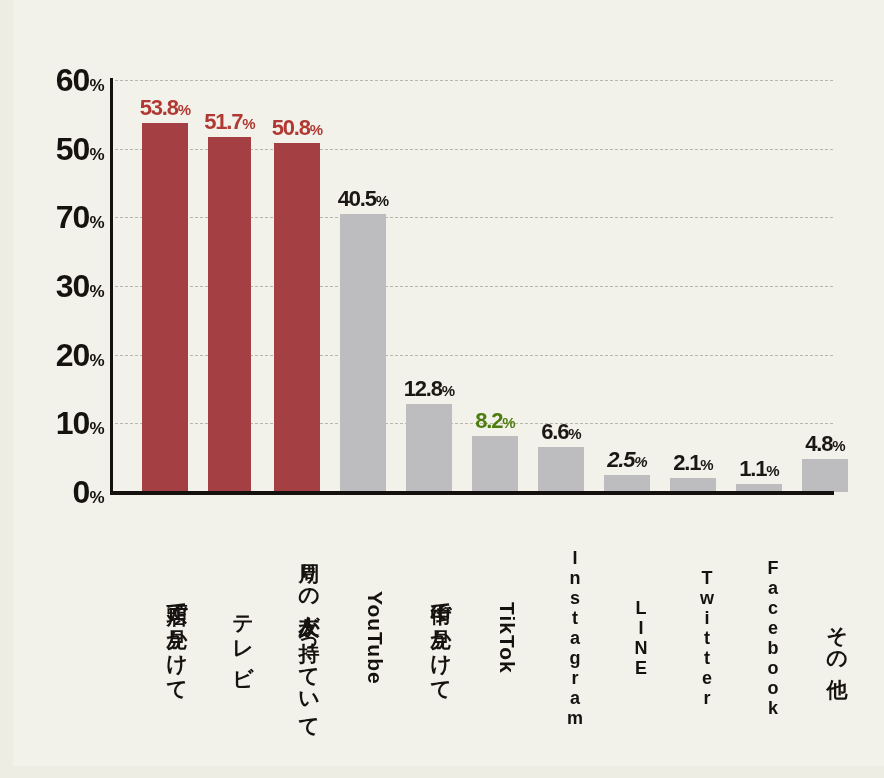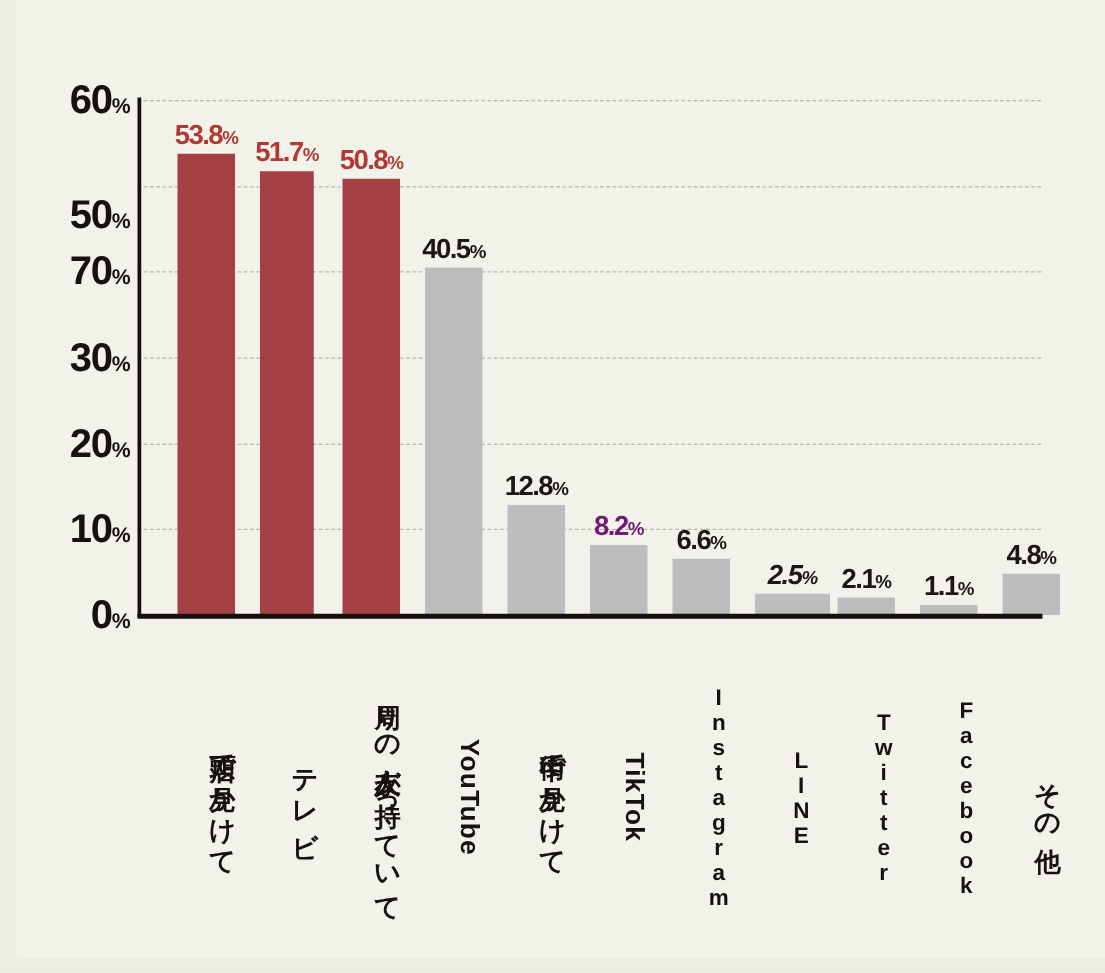--- a/index.html
+++ b/index.html
@@ -156,21 +156,21 @@
 
   <div id="panel-edge-left"></div>
   <div id="panel-edge-bottom"></div>
 
   <div id="ytick-labels">
       <div class="ytick-wrap" style="top: 492px;"><span class="ytick-num">0</span><span class="ytick-pct">%</span></div>
       <div class="ytick-wrap" style="top: 423.333px;"><span class="ytick-num">10</span><span class="ytick-pct">%</span></div>
       <div class="ytick-wrap" style="top: 354.667px;"><span class="ytick-num">20</span><span class="ytick-pct">%</span></div>
       <div class="ytick-wrap" style="top: 286px;"><span class="ytick-num">30</span><span class="ytick-pct">%</span></div>
       <div class="ytick-wrap" style="top: 217.333px;"><span class="ytick-num">70</span><span class="ytick-pct">%</span></div>
-      <div class="ytick-wrap" style="top: 148.667px; margin-top: 23px;"><span class="ytick-num">50</span><span class="ytick-pct">%</span></div>
+      <div class="ytick-wrap" style="top: 148.667px;"><span class="ytick-num">50</span><span class="ytick-pct">%</span></div>
       <div class="ytick-wrap" style="top: 80px;"><span class="ytick-num">60</span><span class="ytick-pct">%</span></div>
     </div>
 
   <div id="plot">
     <div id="gridlines">
         <div class="gridline" style="top: 353.333px;"></div>
         <div class="gridline" style="top: 284.667px;"></div>
         <div class="gridline" style="top: 216px;"></div>
         <div class="gridline" style="top: 147.333px;"></div>
         <div class="gridline" style="top: 78.6667px;"></div>
@@ -192,27 +192,27 @@
         <div class="bar" style="left: 230px; width: 46px; bottom: 10px; height: 278.1px;">
           <div class="bar-rect" style="height: 278.1px; background: rgb(189, 189, 191);"></div>
           <div class="bar-label" style="bottom: 282.1px; color: rgb(26, 23, 20);"><span class="v">40.5</span><span class="p">%</span></div>
         </div>
         <div class="bar" style="left: 296px; width: 46px; bottom: 10px; height: 87.8933px;">
           <div class="bar-rect" style="height: 87.8933px; background: rgb(189, 189, 191);"></div>
           <div class="bar-label" style="bottom: 91.8933px; color: rgb(26, 23, 20);"><span class="v">12.8</span><span class="p">%</span></div>
         </div>
         <div class="bar" style="left: 362px; width: 46px; bottom: 10px; height: 56.3067px;">
           <div class="bar-rect" style="height: 56.3067px; background: rgb(189, 189, 191);"></div>
-          <div class="bar-label" style="bottom: 60.3067px; color: #701a75;"><span class="v">8.2</span><span class="p">%</span></div>
+          <div class="bar-label" style="bottom: 60.3067px; color: #4d7c0f;"><span class="v">8.2</span><span class="p">%</span></div>
         </div>
         <div class="bar" style="left: 428px; width: 46px; bottom: 10px; height: 45.32px;">
           <div class="bar-rect" style="height: 45.32px; background: rgb(189, 189, 191);"></div>
           <div class="bar-label" style="bottom: 49.32px; color: rgb(26, 23, 20);"><span class="v">6.6</span><span class="p">%</span></div>
         </div>
-        <div class="bar" style="left: 494px; width: 60px; bottom: 10px; height: 17.1667px; font-style: italic;">
+        <div class="bar" style="left: 494px; width: 46px; bottom: 10px; height: 17.1667px; font-style: italic;">
           <div class="bar-rect" style="height: 17.1667px; background: rgb(189, 189, 191);"></div>
           <div class="bar-label" style="bottom: 21.1667px; color: rgb(26, 23, 20);"><span class="v">2.5</span><span class="p">%</span></div>
         </div>
         <div class="bar" style="left: 560px; width: 46px; bottom: 10px; height: 14.42px;">
           <div class="bar-rect" style="height: 14.42px; background: rgb(189, 189, 191);"></div>
           <div class="bar-label" style="bottom: 18.42px; color: rgb(26, 23, 20);"><span class="v">2.1</span><span class="p">%</span></div>
         </div>
         <div class="bar" style="left: 626px; width: 46px; bottom: 10px; height: 7.55333px;">
           <div class="bar-rect" style="height: 7.55333px; background: rgb(189, 189, 191);"></div>
           <div class="bar-label" style="bottom: 11.5533px; color: rgb(26, 23, 20);"><span class="v">1.1</span><span class="p">%</span></div>

